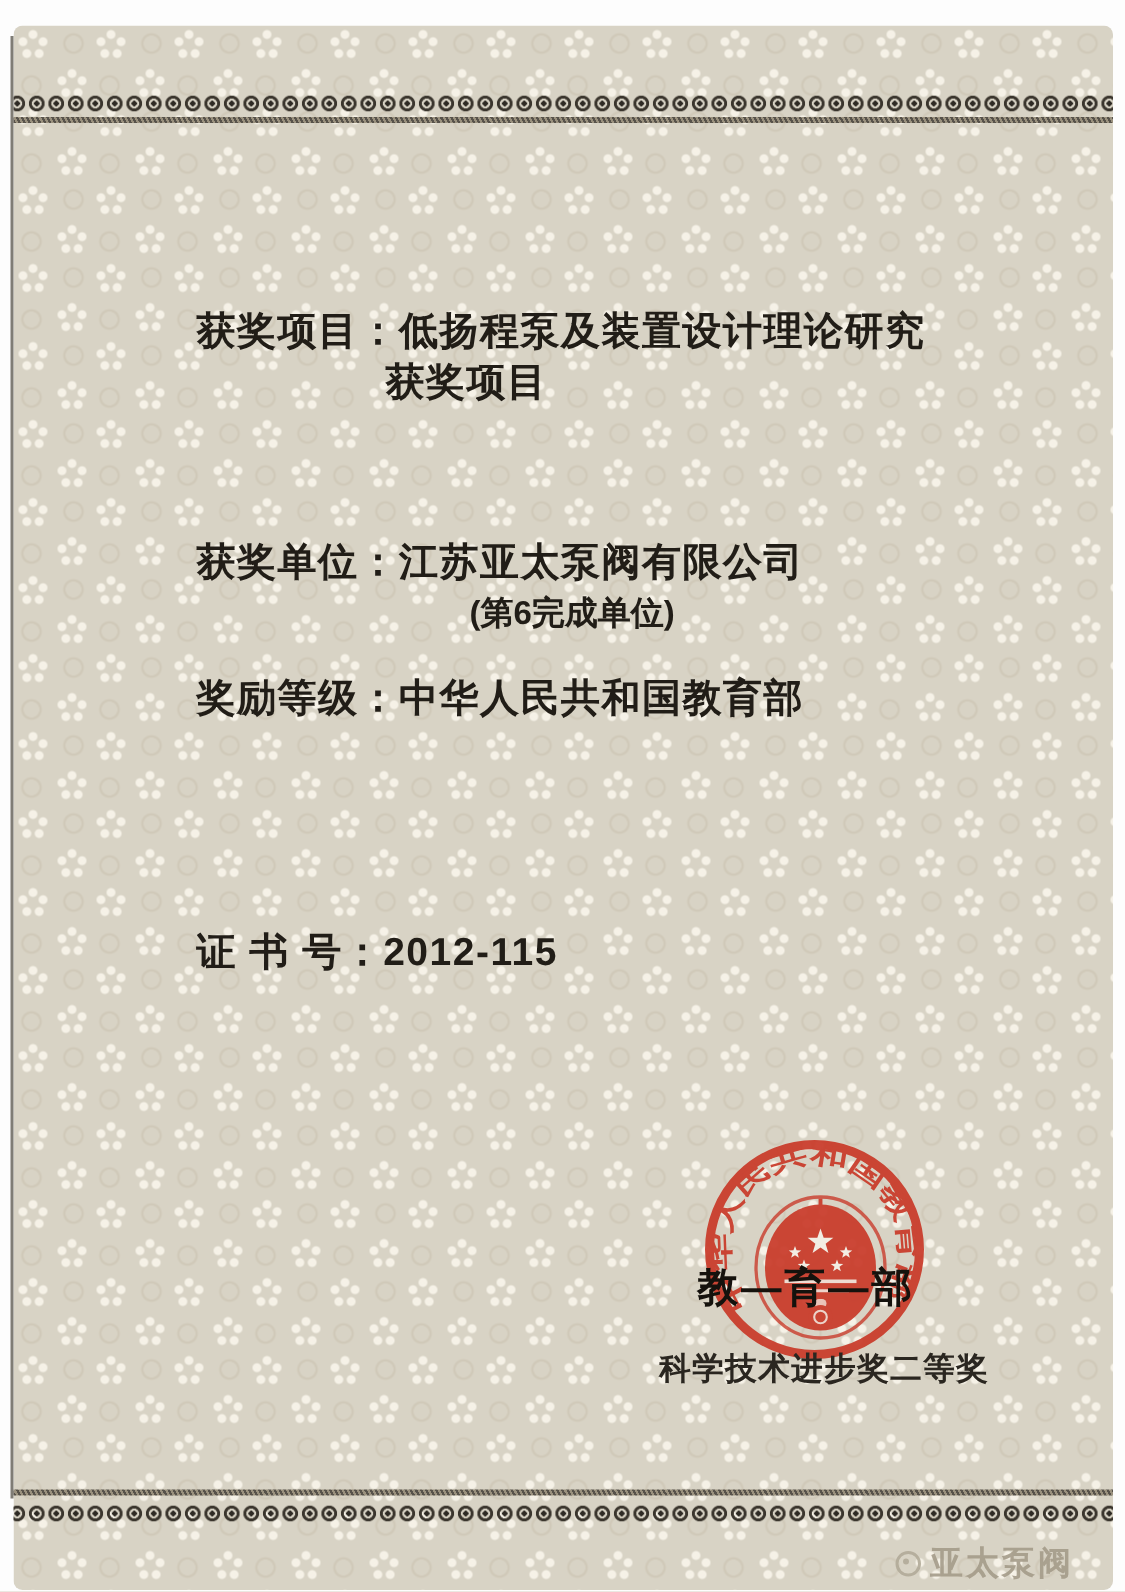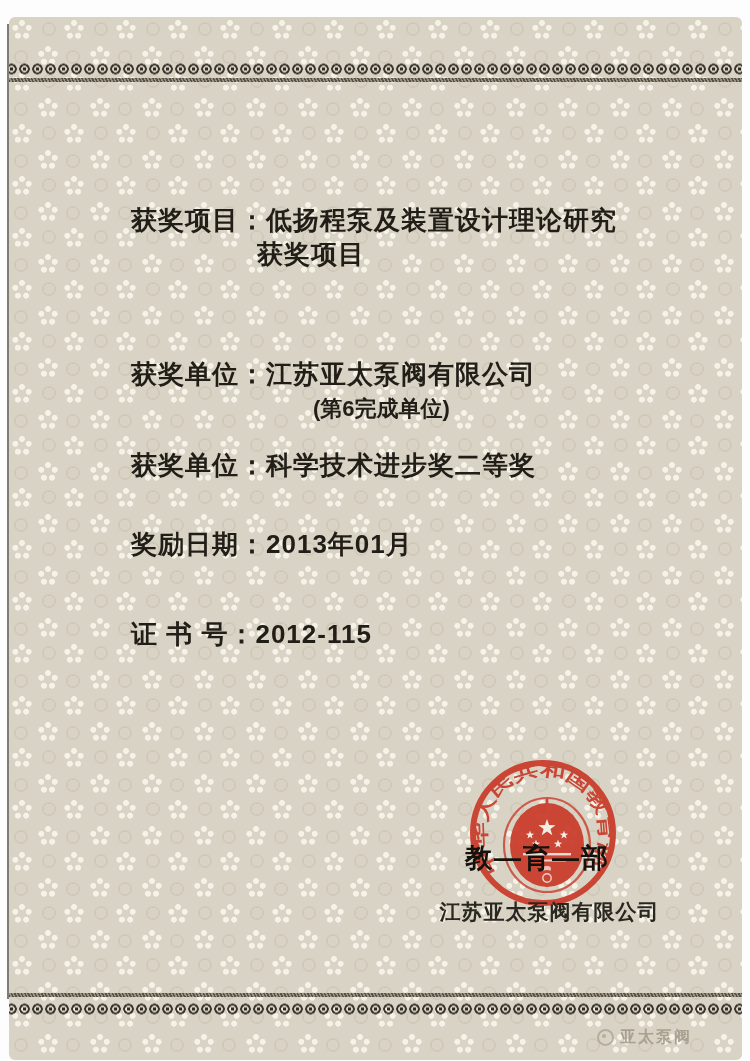--- a/index.html
+++ b/index.html
@@ -66,36 +66,35 @@
     position:absolute;left:588px;top:1010px;display:flex;align-items:center;gap:6px;
     color:#a59c8a;opacity:.9;
   }
   .wm-logo{
     width:17px;height:17px;border:2px solid #b2ab99;border-radius:50%;
     box-sizing:border-box;position:relative;
   }
   .wm-logo::after{
     content:"";position:absolute;left:3px;top:3px;width:4px;height:4px;border-radius:50%;background:#b2ab99;
   }
-  .wm-text{font-size:16px;font-weight:bold;letter-spacing:2px;white-space:nowrap;}
+  .wm-text{font-size:22px;font-weight:bold;letter-spacing:2px;white-space:nowrap;}
 </style>
 </head>
 <body>
 
 <div>
   <div class="paper">
     <div class="medallions m-top"></div>
     <div class="braid b-top"></div>
 
     <div class="line l-project1">获奖项目：低扬程泵及装置设计理论研究</div>
     <div class="line l-project2">获奖项目</div>
     <div class="line l-unit">获奖单位：江苏亚太泵阀有限公司</div>
     <div class="line l-note">(第6完成单位)</div>
-    <div class="line l-grade">获奖单位：科学技术进步奖二等奖</div>
-    <div class="line l-adate">奖励日期：2013年01月</div>
+    <div class="line l-grade">奖励等级：中华人民共和国教育部</div>
     <div class="line l-certno">证 书 号：2012-115</div>
 
     <div class="seal-wrap">
       <svg width="156" height="156" viewBox="-78 -78 156 156">
         <defs>
           <path id="star" d="M0,-1 L0.235,-0.324 L0.951,-0.309 L0.38,0.124 L0.588,0.809 L0,0.4 L-0.588,0.809 L-0.38,0.124 L-0.951,-0.309 L-0.235,-0.324 Z"></path>
           <path id="sealArc" d="M -43.5,36.5 A 57,57 0 1 1 43.5,36.5" fill="none"></path>
         </defs>
         <circle cx="0" cy="0" r="70" fill="none" stroke="#c93b2a" stroke-width="6"></circle>
         <text font-size="17.5" font-weight="bold" fill="#c93b2a" font-family="Liberation Sans, DejaVu Sans, sans-serif">
@@ -112,21 +111,21 @@
           <use href="#star" transform="translate(15,11) scale(4.4)" fill="#f4efe6"></use>
           <rect x="-20" y="20" width="48" height="2.4" fill="#f4efe6" opacity=".9"></rect>
           <rect x="-15" y="26.5" width="38" height="2" fill="#f4efe6" opacity=".85"></rect>
           <rect x="0" y="33" width="8" height="6" rx="3" fill="#f4efe6" opacity=".75"></rect>
           <circle cx="4" cy="45" r="8" fill="#c93b2a"></circle>
           <circle cx="4" cy="45" r="4.2" fill="none" stroke="#f4efe6" stroke-width="1.4" opacity=".85"></circle>
         </g>
       </svg>
     </div>
     <div class="seal-name">教—育—部</div>
-    <div class="issue-date">江苏亚太泵阀有限公司</div>
+    <div class="issue-date">科学技术进步奖二等奖</div>
 
     <div class="braid b-bottom"></div>
     <div class="medallions m-bottom"></div>
 
     <div class="watermark">
       <div class="wm-logo"></div>
       <div class="wm-text">亚太泵阀</div>
     </div>
   </div>
   <div class="edge-line"></div>

